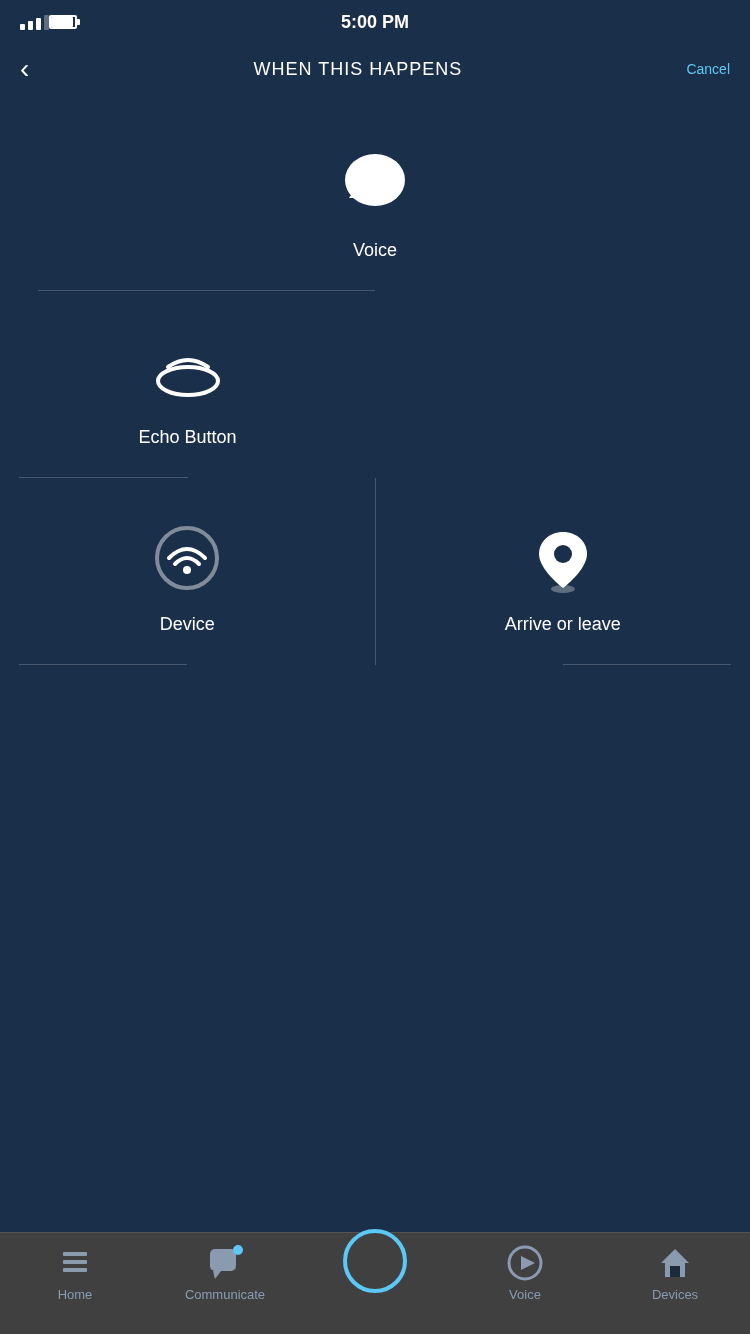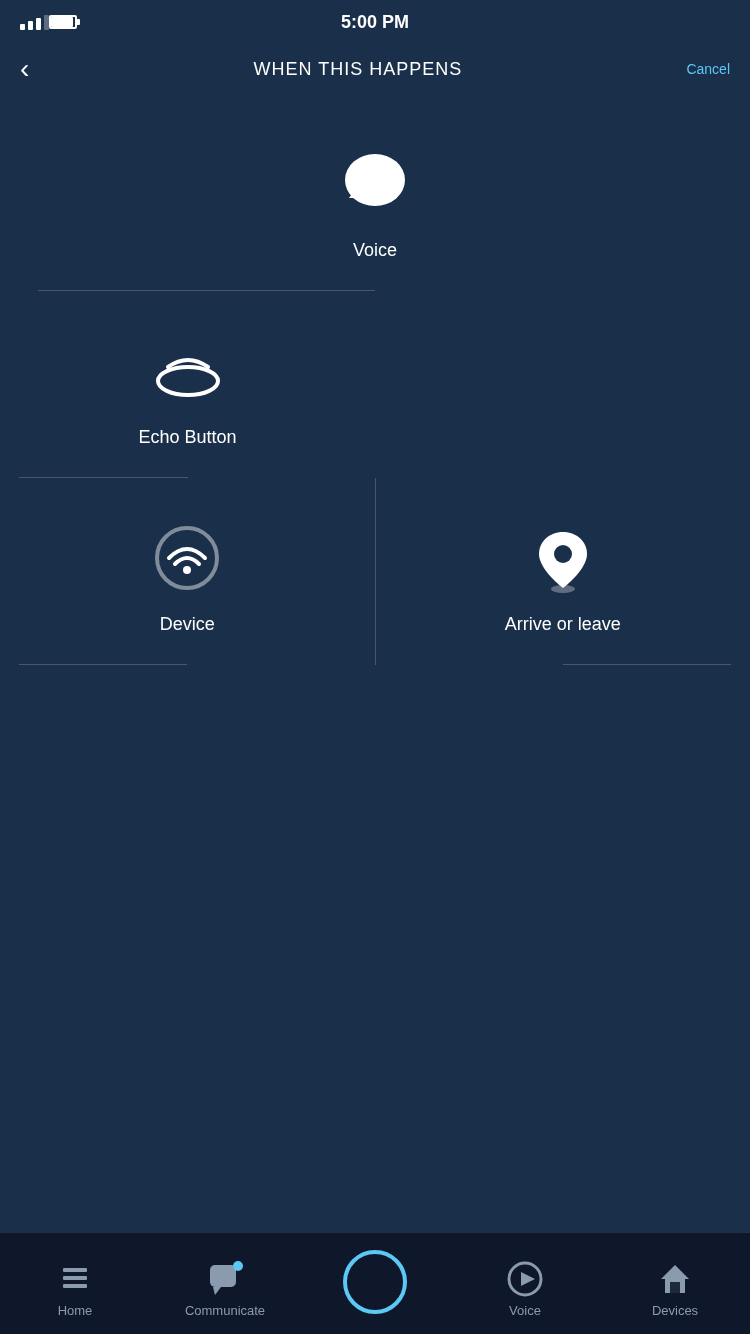--- a/index.html
+++ b/index.html
@@ -121,24 +121,24 @@
       font-weight: 400;
     }
 
     
     .bottom-nav {
       position: absolute;
       bottom: 0;
       left: 0;
       right: 0;
       height: 102px;
-      background: #0f172a;
+      background: #404040;
       border-top: 1px solid rgba(255,255,255,0.1);
       display: flex;
-      align-items: center;
+      align-items: flex-start;
       justify-content: space-around;
       padding-top: 12px;
     }
 
     .nav-item {
       display: flex;
       flex-direction: column;
       align-items: center;
       gap: 6px;
       cursor: pointer;

